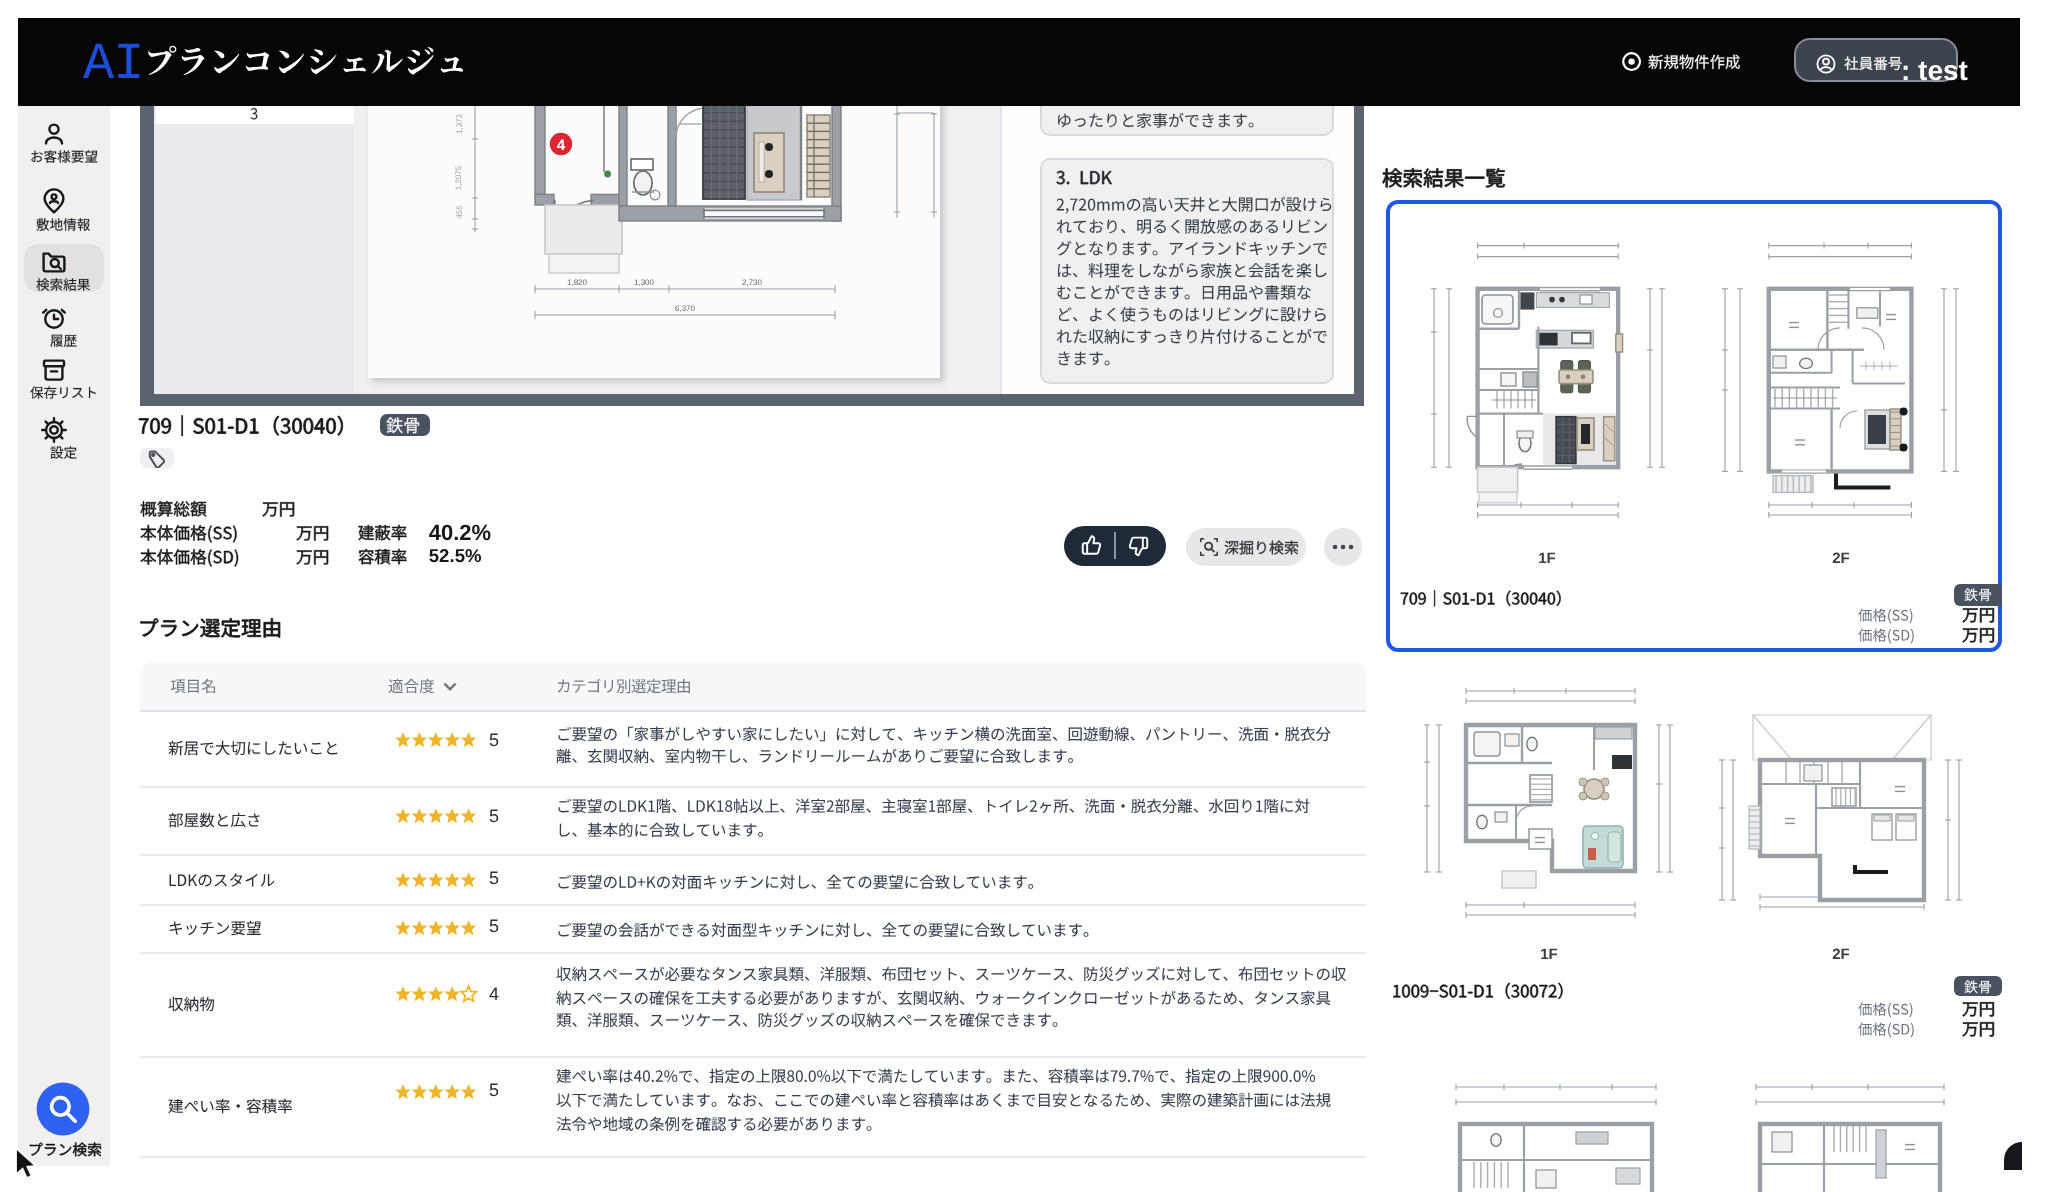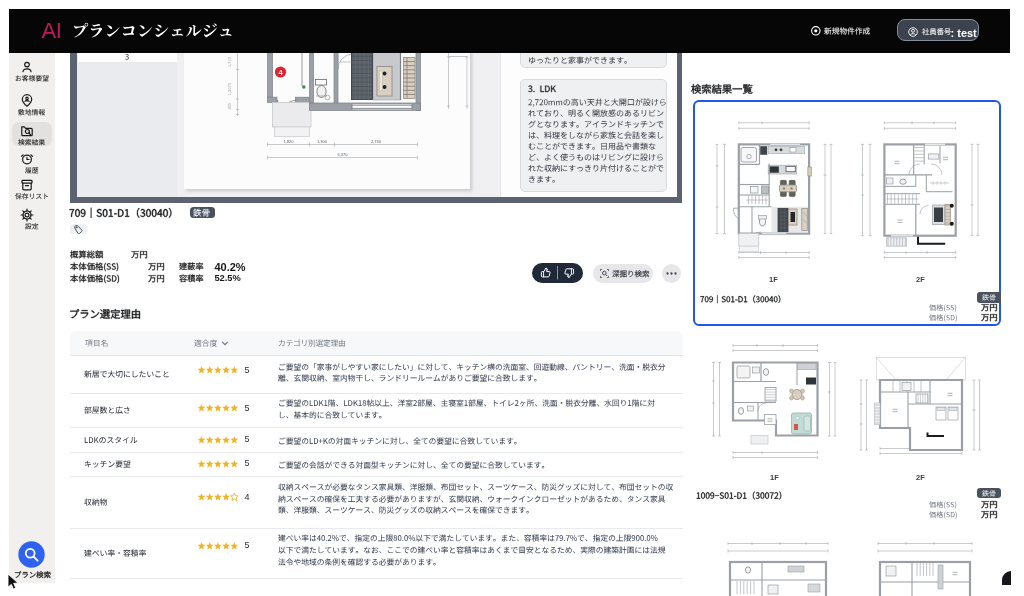--- a/index.html
+++ b/index.html
@@ -541,21 +541,21 @@
   </svg>
 <svg style="position:absolute;left:527.50px;top:173.30px;overflow:visible" width="33.66" height="12">
     <g transform="translate(0,9.20) scale(0.08,-0.08)" fill="#3a3f46" stroke="#3a3f46" stroke-width=".40">
       <use href="#g10" x="0"></use>
       <use href="#g11" x="100"></use>
       <use href="#g12" x="200"></use>
       <use href="#g13" x="300"></use>
     </g>
   </svg>
 <div style="position:absolute;left:9px;top:9px;width:1001px;height:44px;background:#060606"></div>
-<div style="position:absolute;left:41.50px;top:18px;font-family:Liberation Sans, sans-serif;font-size:22px;line-height:1.15;color:#be185d;letter-spacing:-0.5px;white-space:nowrap">AI</div>
+<div style="position:absolute;left:41.50px;top:18px;font-family:Liberation Mono, monospace;font-size:26px;line-height:1.15;color:#1d4ed8;letter-spacing:-0.5px;white-space:nowrap">AI</div>
 <svg style="position:absolute;left:71.50px;top:17.87px;overflow:visible" width="165.24" height="24.30">
     <g transform="translate(0,18.63) scale(0.162,-0.162)" fill="#fff">
       <use href="#g83" x="0"></use>
       <use href="#g84" x="100"></use>
       <use href="#g85" x="200"></use>
       <use href="#g86" x="300"></use>
       <use href="#g85" x="400"></use>
       <use href="#g87" x="500"></use>
       <use href="#g88" x="600"></use>
       <use href="#g89" x="700"></use>
@@ -584,21 +584,21 @@
     <path d="M2.4 8.1 C2.8 6.1 7.2 6.1 7.6 8.1"></path>
   </svg>
 <svg style="position:absolute;left:921.50px;top:26px;overflow:visible" width="30.95" height="10.95">
     <g transform="translate(0,8.39) scale(0.073,-0.073)" fill="#fff" stroke="#fff" stroke-width="2">
       <use href="#g98" x="0"></use>
       <use href="#g99" x="100"></use>
       <use href="#g100" x="200"></use>
       <use href="#g101" x="300"></use>
     </g>
   </svg>
-<div style="position:absolute;left:950.50px;top:26.80px;font-family:'Liberation Sans',sans-serif;font-size:11px;line-height:1.15;color:#fff;font-weight:bold;white-space:nowrap">: test</div>
+<div style="position:absolute;left:950.50px;top:26.80px;font-family:'Liberation Sans',sans-serif;font-size:14px;line-height:1.15;color:#fff;font-weight:bold;white-space:nowrap">: test</div>
 <div style="position:absolute;left:9px;top:53px;width:46px;height:530px;background:#f1f0ee"></div>
 <svg style="position:absolute;left:20px;top:59.50px" width="14" height="14" viewBox="-7 -7 14 14" fill="none" stroke="#17181a" stroke-width="1.2" stroke-linecap="round" stroke-linejoin="round">
     <circle cx="0" cy="-2.4" r="2.3"></circle>
     <path d="M-4 4.7 C-4 0.8 4 0.8 4 4.7"></path>
   </svg>
 <svg style="position:absolute;left:14.50px;top:73.18px;overflow:visible" width="35.50" height="10.20">
     <g transform="translate(0,7.82) scale(0.068,-0.068)" fill="#1f2023" stroke="#1f2023" stroke-width="1">
       <use href="#g36" x="0"></use>
       <use href="#g102" x="100"></use>
       <use href="#g103" x="200"></use>

